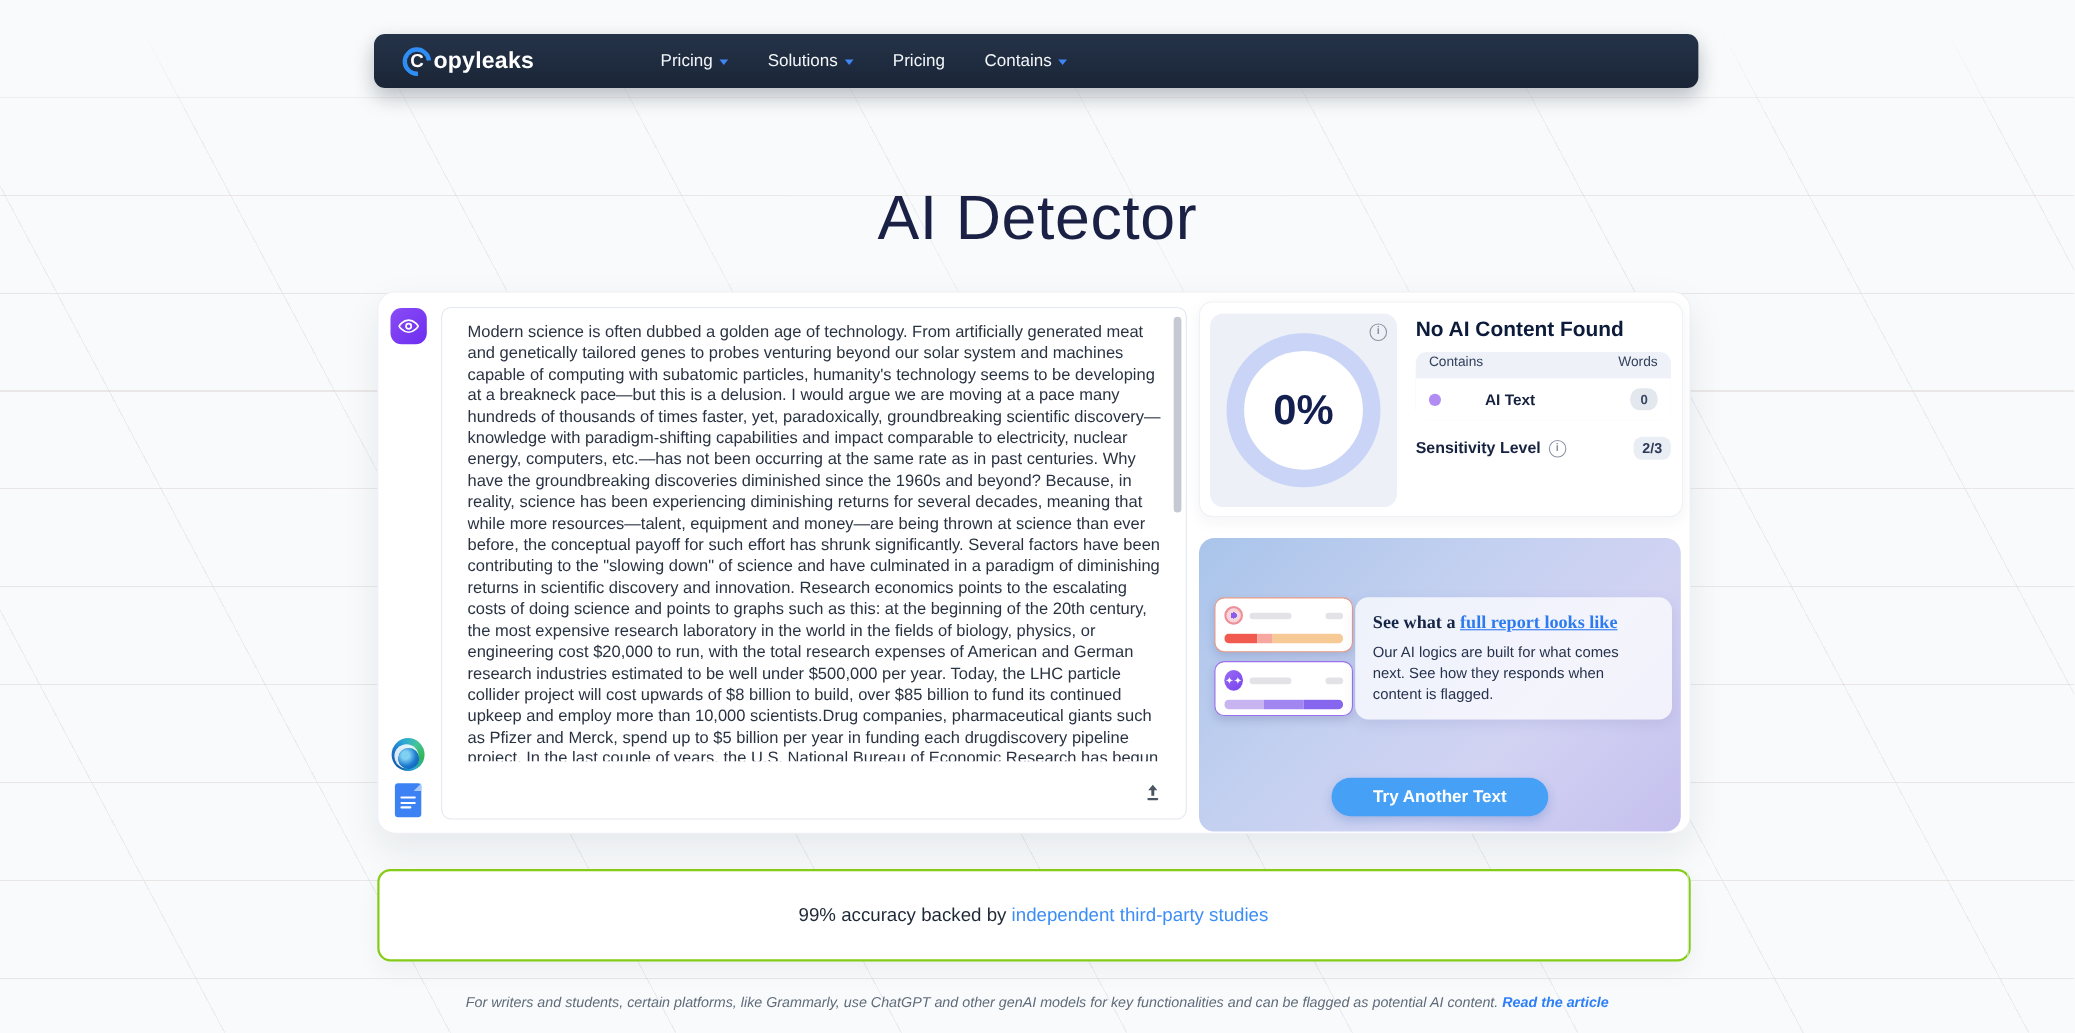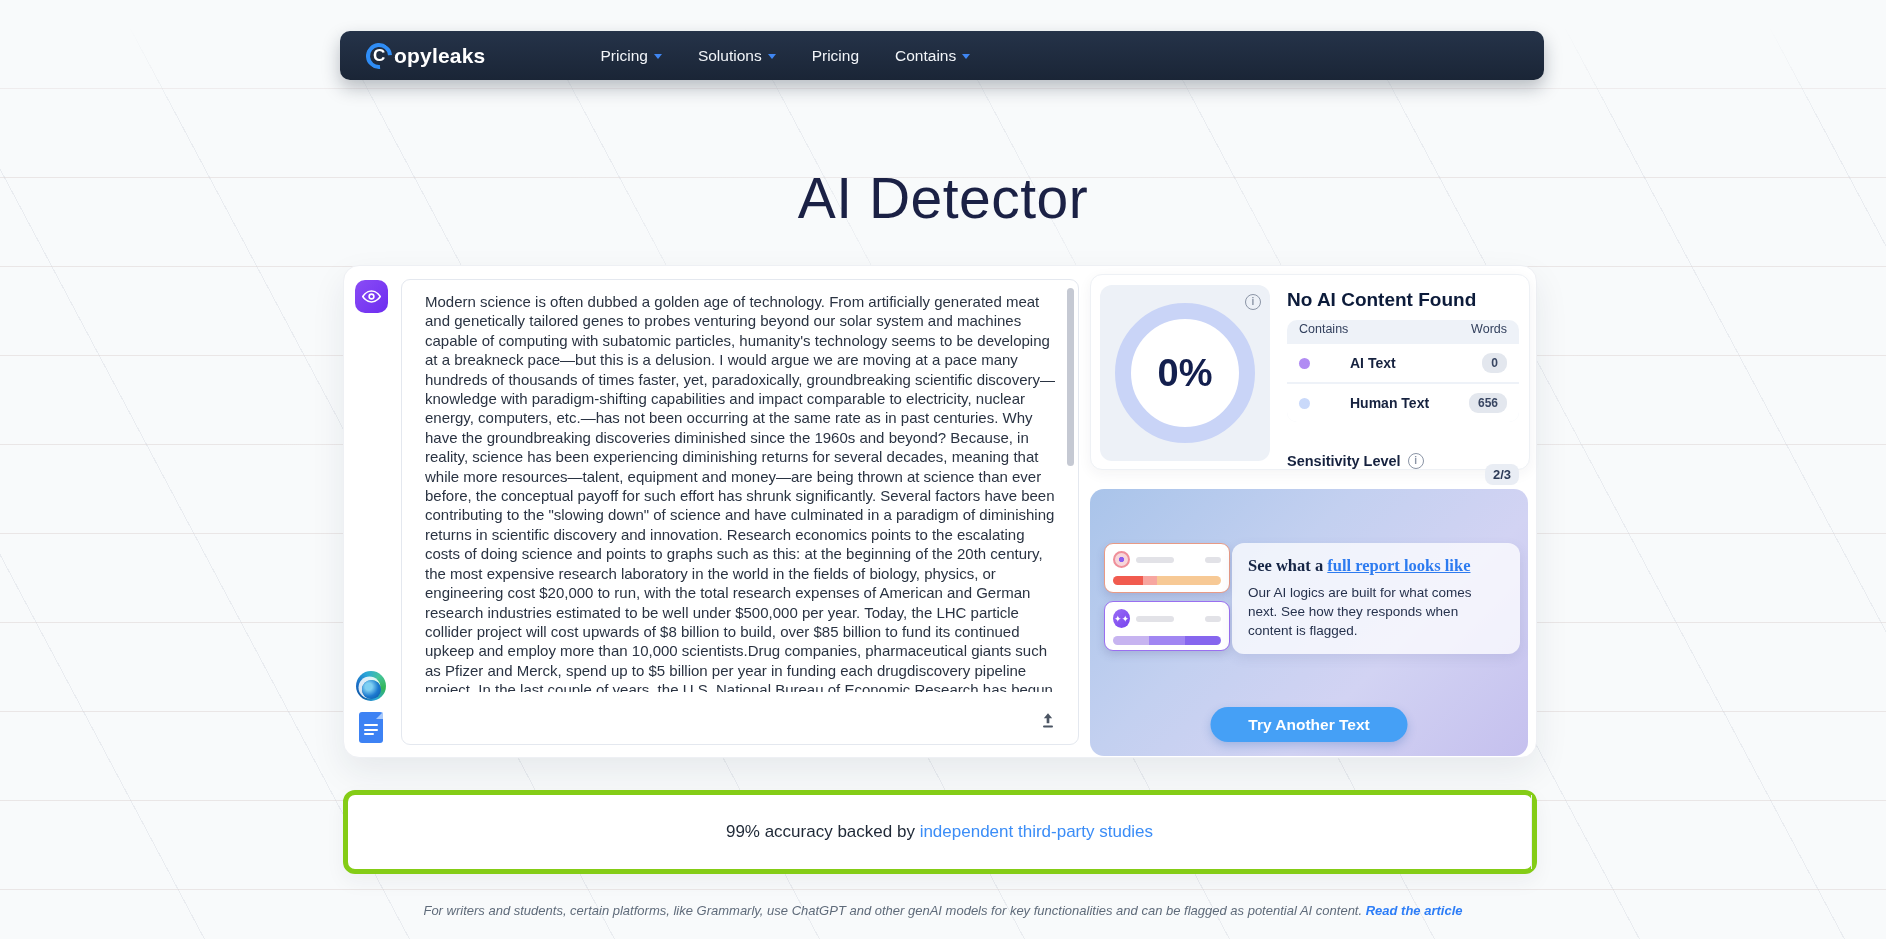--- a/index.html
+++ b/index.html
@@ -157,21 +157,21 @@
   .ct-row .dot { width:11px; height:11px; border-radius:50%; margin-right:8px; }
   .ct-row .lbl { font-size:14px; font-weight:bold; color:#16223f; }
   .ct-row .badge {
     margin-left:auto; background:#e3e7ee; color:#3a4763;
     font-size:12px; font-weight:bold; border-radius:9px; padding:3px 9px;
   }
   .sens-row { display:flex; align-items:center; margin-top:15px; }
   .sens-label { font-size:14.5px; font-weight:bold; color:#16223f; margin-right:7px; }
   .sens-value {
     margin-left:auto; background:#e9edf4; color:#2c3a57;
-    font-size:13px; font-weight:bold; border-radius:8px; padding:3px 8px;margin-top:27px;
+    font-size:13px; font-weight:bold; border-radius:8px; padding:3px 8px;
   }
 
   
   .promo-card {
     position:absolute; left:746px; top:223px; width:438px; height:267px;
     border-radius:14px;
     background:linear-gradient(135deg,#a9c4ea 0%, #c3d0f0 38%, #d2d3f3 66%, #c5c0ee 100%);
     overflow:hidden;
   }
   .mini-card {
@@ -211,21 +211,21 @@
   .btn-try-another {
     position:absolute; left:50%; transform:translateX(-50%); bottom:14px;
     width:197px; height:35px; border:none; border-radius:20px;
     background:#45a0f6; color:#fff; font-size:15.5px; font-weight:bold; cursor:pointer;
     box-shadow:0 4px 10px rgba(30,90,180,0.25); font-family:inherit;
   }
 
   
   .infobar {
     position:absolute; left:343px; top:790px; width:1194px; height:84px;
-    background:#fff; border-radius:12px; border:5px solid #84cc16;
+    background:#fff; border-radius:12px; border:2px solid #84cc16;
     box-shadow:0 8px 20px rgba(30,41,59,0.05);
     display:flex; align-items:center; z-index:4;
   }
   .infobar-half { flex:1; text-align:center; font-size:17px; color:#1f2937; }
   .infobar-divider { width:1px; height:100%; background:#ecEFf3; background:#ecEFf3; }
   .info-link { color:#3b8df7; cursor:pointer; text-decoration:none; }
 
   
   .footer-note {
     position:absolute; top:903px; left:0; width:100%; text-align:center;
@@ -311,25 +311,20 @@
       <div class="contains-table">
         <div class="ct-header">
           <span>Contains</span>
           <span>Words</span>
         </div>
         <div class="ct-row">
           <span class="dot" style="background: rgb(177, 140, 243);"></span>
           <span class="lbl">AI Text</span>
           <span class="badge">0</span>
         </div>
-        <div class="ct-row">
-          <span class="dot" style="background: rgb(201, 217, 250);"></span>
-          <span class="lbl">Human Text</span>
-          <span class="badge">656</span>
-        </div>
       </div>
       <div class="sens-row">
         <span class="sens-label">Sensitivity Level</span>
         <i class="info-i">i</i>
         <span class="sens-value">2/3</span>
       </div>
     </div>
   </section>
 
   <section class="promo-card">

